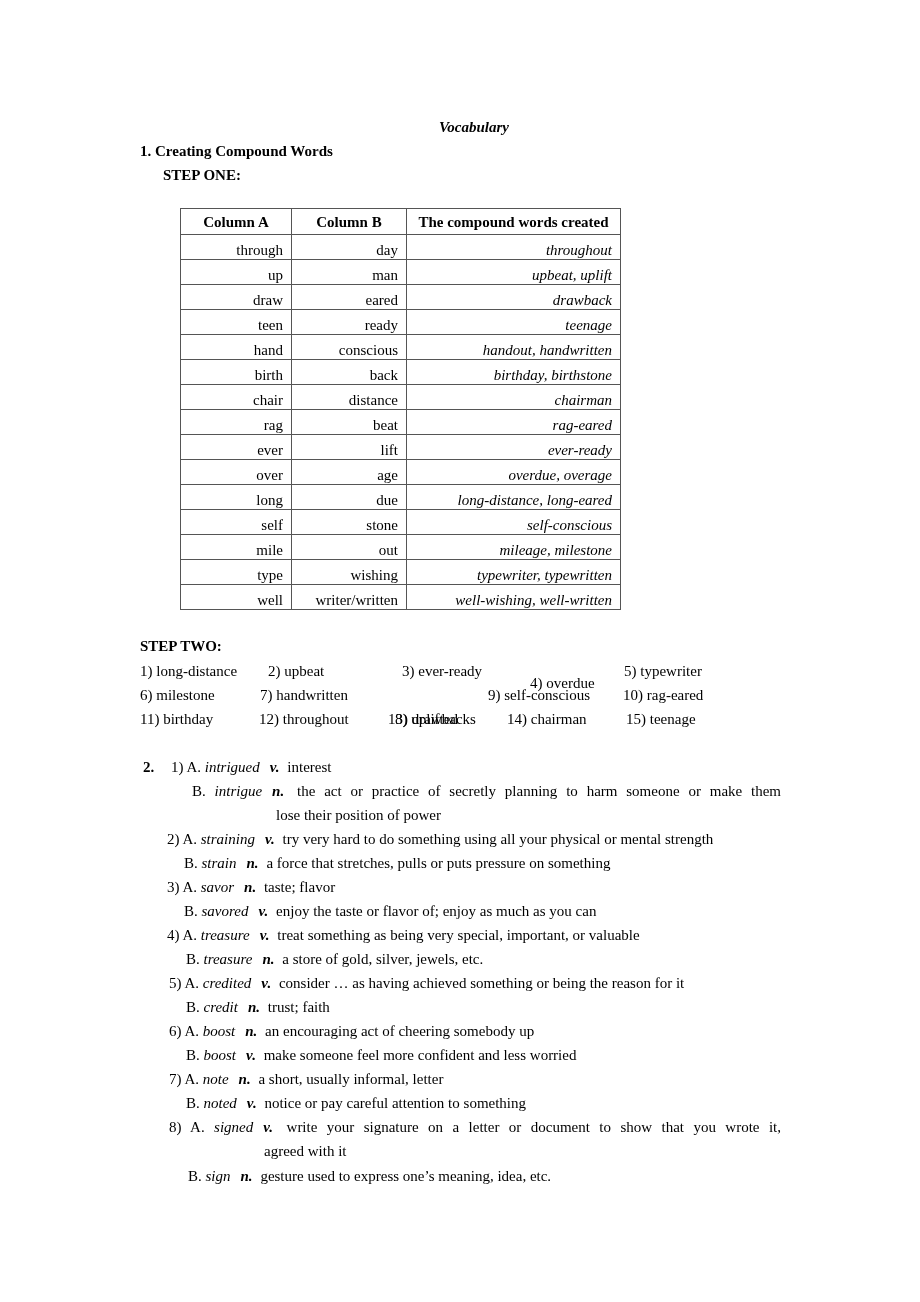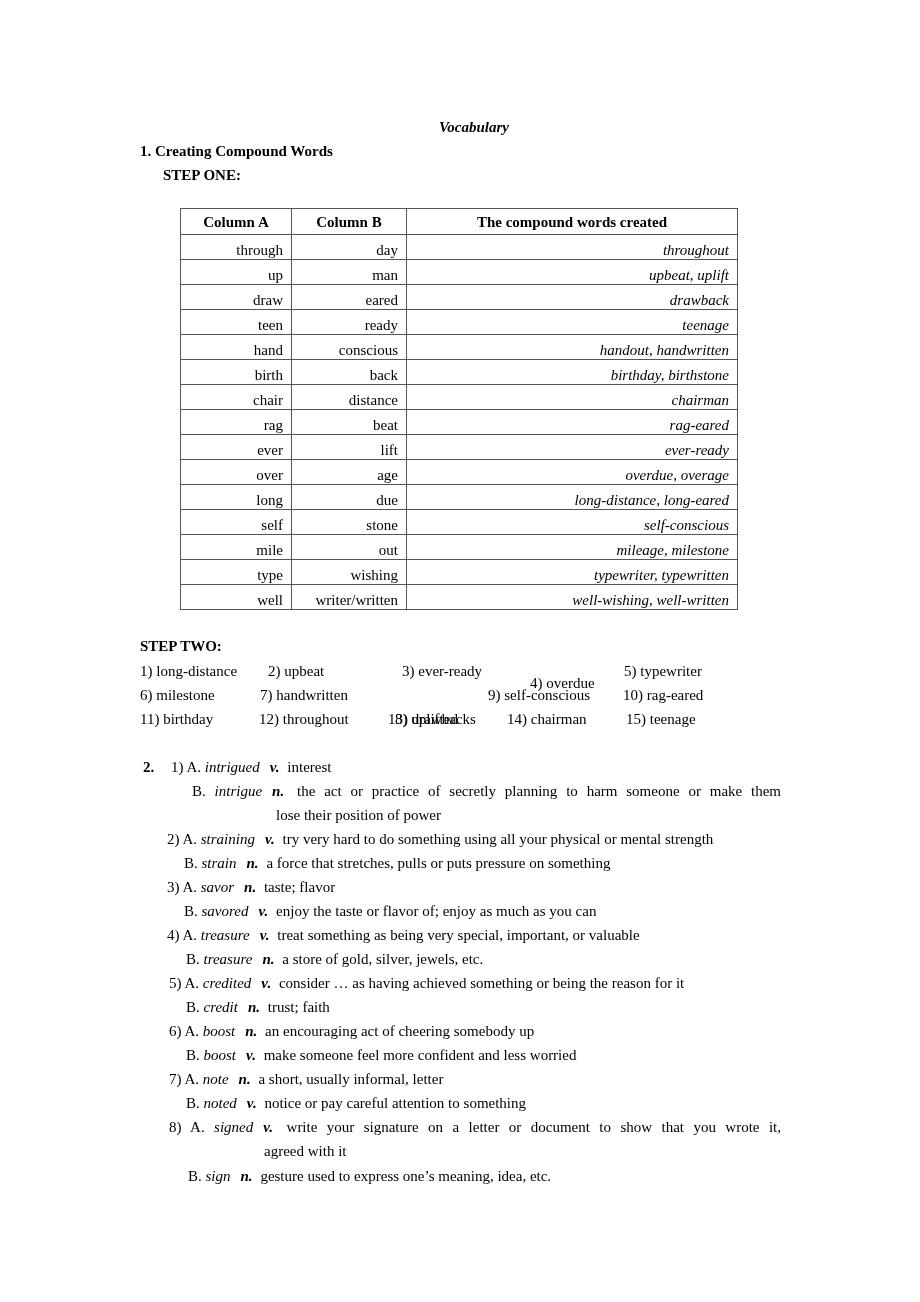--- a/index.html
+++ b/index.html
@@ -2,21 +2,21 @@
 <html><head>
   <meta charset="utf-8">
   <style>
     html, body { margin:0; padding:0; background:#ffffff; }
     body { width:920px; height:1302px; position:relative; overflow:hidden;
            font-family:"Liberation Serif", "DejaVu Serif", serif; color:#000; font-size:15px; }
     .abs { position:absolute; white-space:nowrap; line-height:18px; }
     .title { left:0; width:948px; text-align:center; top:118px; font-weight:bold; font-style:italic; }
     .h1 { left:140px; top:142px; font-weight:bold; }
     .h2 { left:163px; top:166px; font-weight:bold; }
-    table.vocab { position:absolute; left:180px; top:208px; border-collapse:collapse; width:558px; }
+    table.vocab { position:absolute; left:180px; top:208px; border-collapse:collapse; width:441px; }
     table.vocab th, table.vocab td { border:1px solid #555; padding:0 8px; height:24px; line-height:18px; font-size:15px; text-align:right; vertical-align:bottom; }
     table.vocab th { font-weight:bold; text-align:center; height:25px; vertical-align:middle; }
     table.vocab col.c1 { width:111px; } table.vocab col.c2 { width:115px; }
     td.it { font-style:italic; }
     .step2 { left:140px; top:637px; font-weight:bold; }
     .s2 { position:absolute; white-space:nowrap; line-height:18px; }
     .def { position:absolute; white-space:nowrap; line-height:18px; }
     .def i { font-style:italic; }
     .def b.pos { font-weight:bold; font-style:italic; margin:0 4px 0 10px; }
     .justify { text-align:justify; text-align-last:justify; white-space:normal; }

